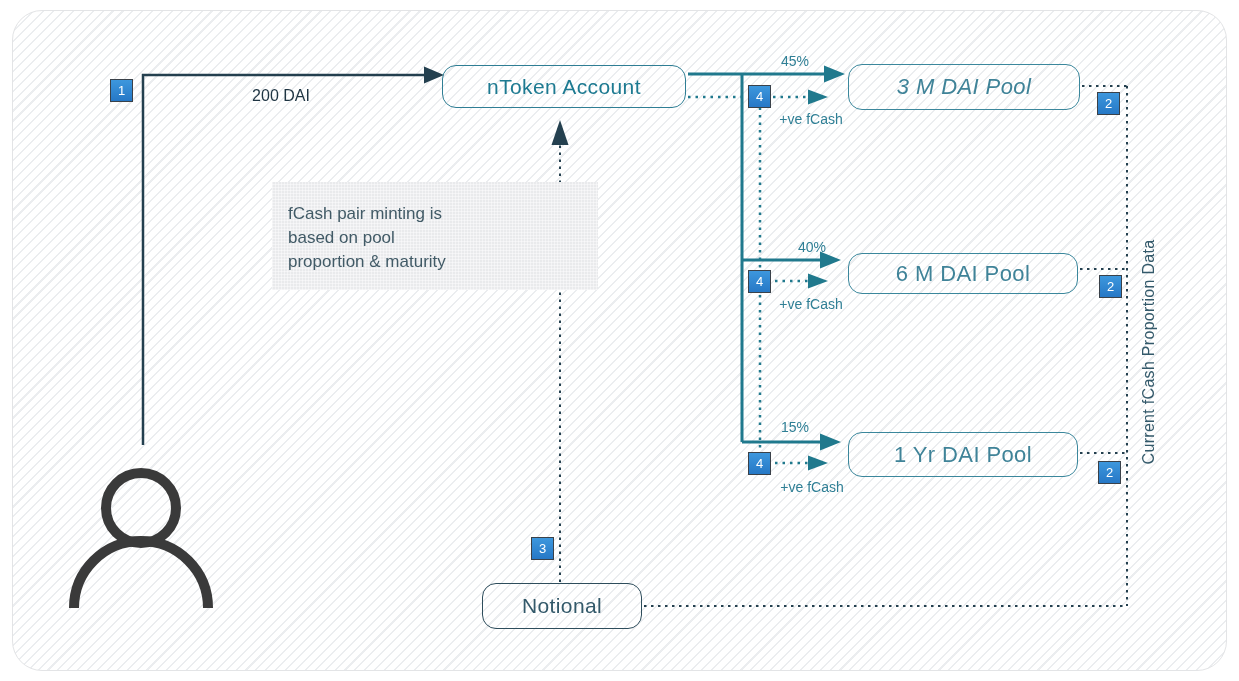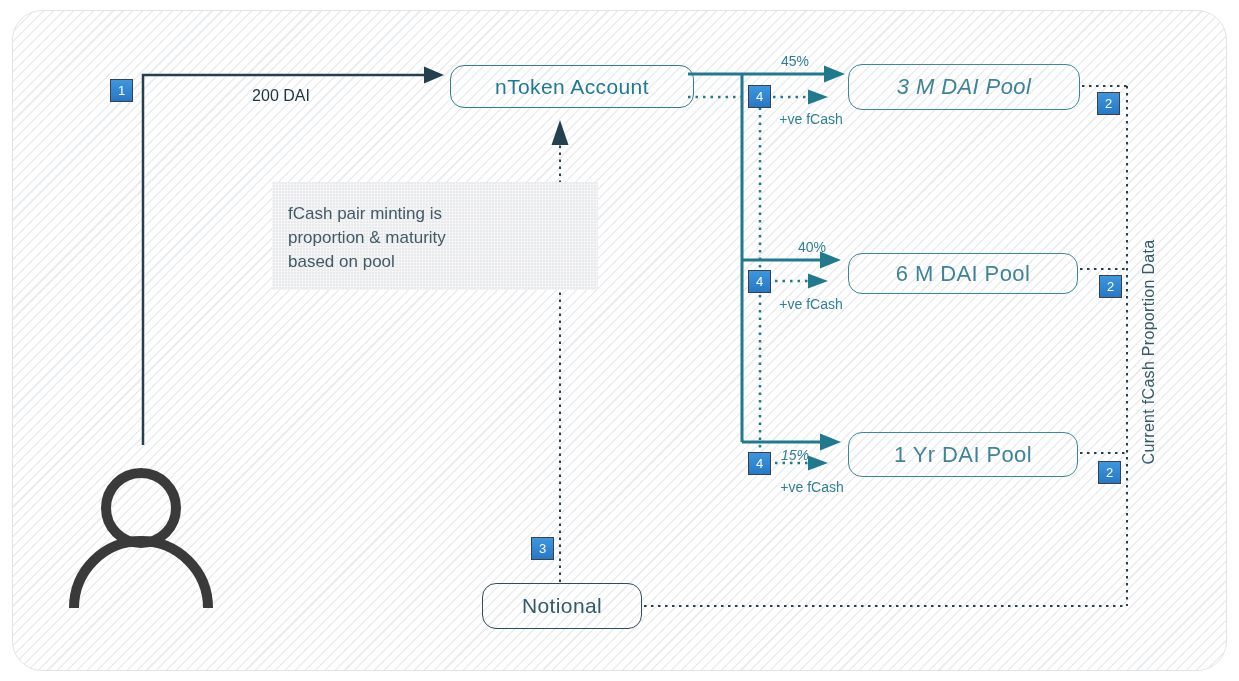--- a/index.html
+++ b/index.html
@@ -15,21 +15,21 @@
   }
   .layer{position:absolute;left:0;top:0;width:1239px;height:681px;}
   svg.layer{pointer-events:none;}
 
   .node{
     position:absolute;display:flex;align-items:center;justify-content:center;
     border-radius:14px;background:transparent;box-sizing:border-box;
     letter-spacing:0.4px;white-space:nowrap;
   }
   .node.teal{border:1.6px solid #3b879c;color:#3f8398;}
-  .node.ntoken{border:1.6px solid #2f7e94;color:#1d7a91;font-size:21px;margin-left:8px;}
+  .node.ntoken{border:1.6px solid #2f7e94;color:#1d7a91;font-size:21px;}
   .node.navy{border:1.6px solid #2e4d5c;color:#33596a;font-size:21px;}
   .pool{font-size:22px;}
 
   .badge{
     position:absolute;width:23px;height:23px;box-sizing:border-box;
     background:linear-gradient(180deg,#3d97dd 0%,#2678c6 100%);
     border:1.5px solid #3a4149;color:#ffffff;font-size:13px;
     display:flex;align-items:center;justify-content:center;
   }
 
@@ -121,28 +121,28 @@
   <div class="badge" style="left:748px;top:270px;">4</div>
   <div class="badge" style="left:748px;top:452px;">4</div>
   <div class="badge" style="left:1097px;top:92px;">2</div>
   <div class="badge" style="left:1099px;top:275px;">2</div>
   <div class="badge" style="left:1098px;top:461px;">2</div>
   <div class="badge" style="left:531px;top:537px;">3</div>
 
   <div class="lbl dark" style="left:281px;top:96px;">200 DAI</div>
   <div class="lbl teal" style="left:795px;top:61px;">45%</div>
   <div class="lbl teal" style="left:812px;top:247px;">40%</div>
-  <div class="lbl teal" style="left:795px;top:455px;font-style:italic;">15%</div>
+  <div class="lbl teal" style="left:795px;top:427px;">15%</div>
   <div class="lbl teal" style="left:811px;top:119px;">+ve fCash</div>
   <div class="lbl teal" style="left:811px;top:304px;">+ve fCash</div>
   <div class="lbl teal" style="left:812px;top:487px;">+ve fCash</div>
 
   <div class="lbl slate rot" style="left:547px;top:231px;">+ve fCash</div>
   <div class="lbl slate rot" style="left:576px;top:232px;">-ve fCash</div>
   <div class="lbl propdata rot" style="left:1149px;top:352px;">Current fCash Proportion Data</div>
 
   <div class="note">
     <div>fCash pair minting is</div>
+    <div>based on pool</div>
     <div>proportion &amp; maturity</div>
-    <div>based on pool</div>
   </div>
 
 </div>
 
 </body></html>

